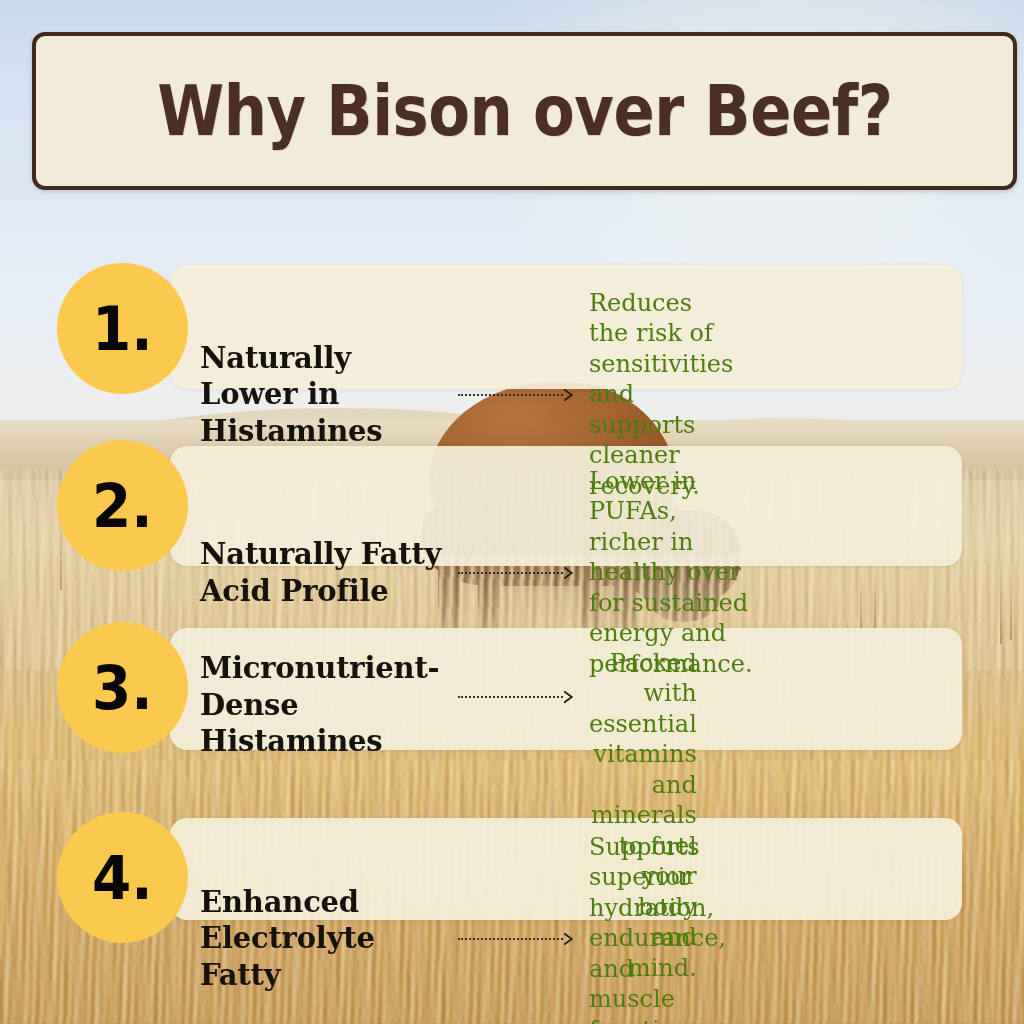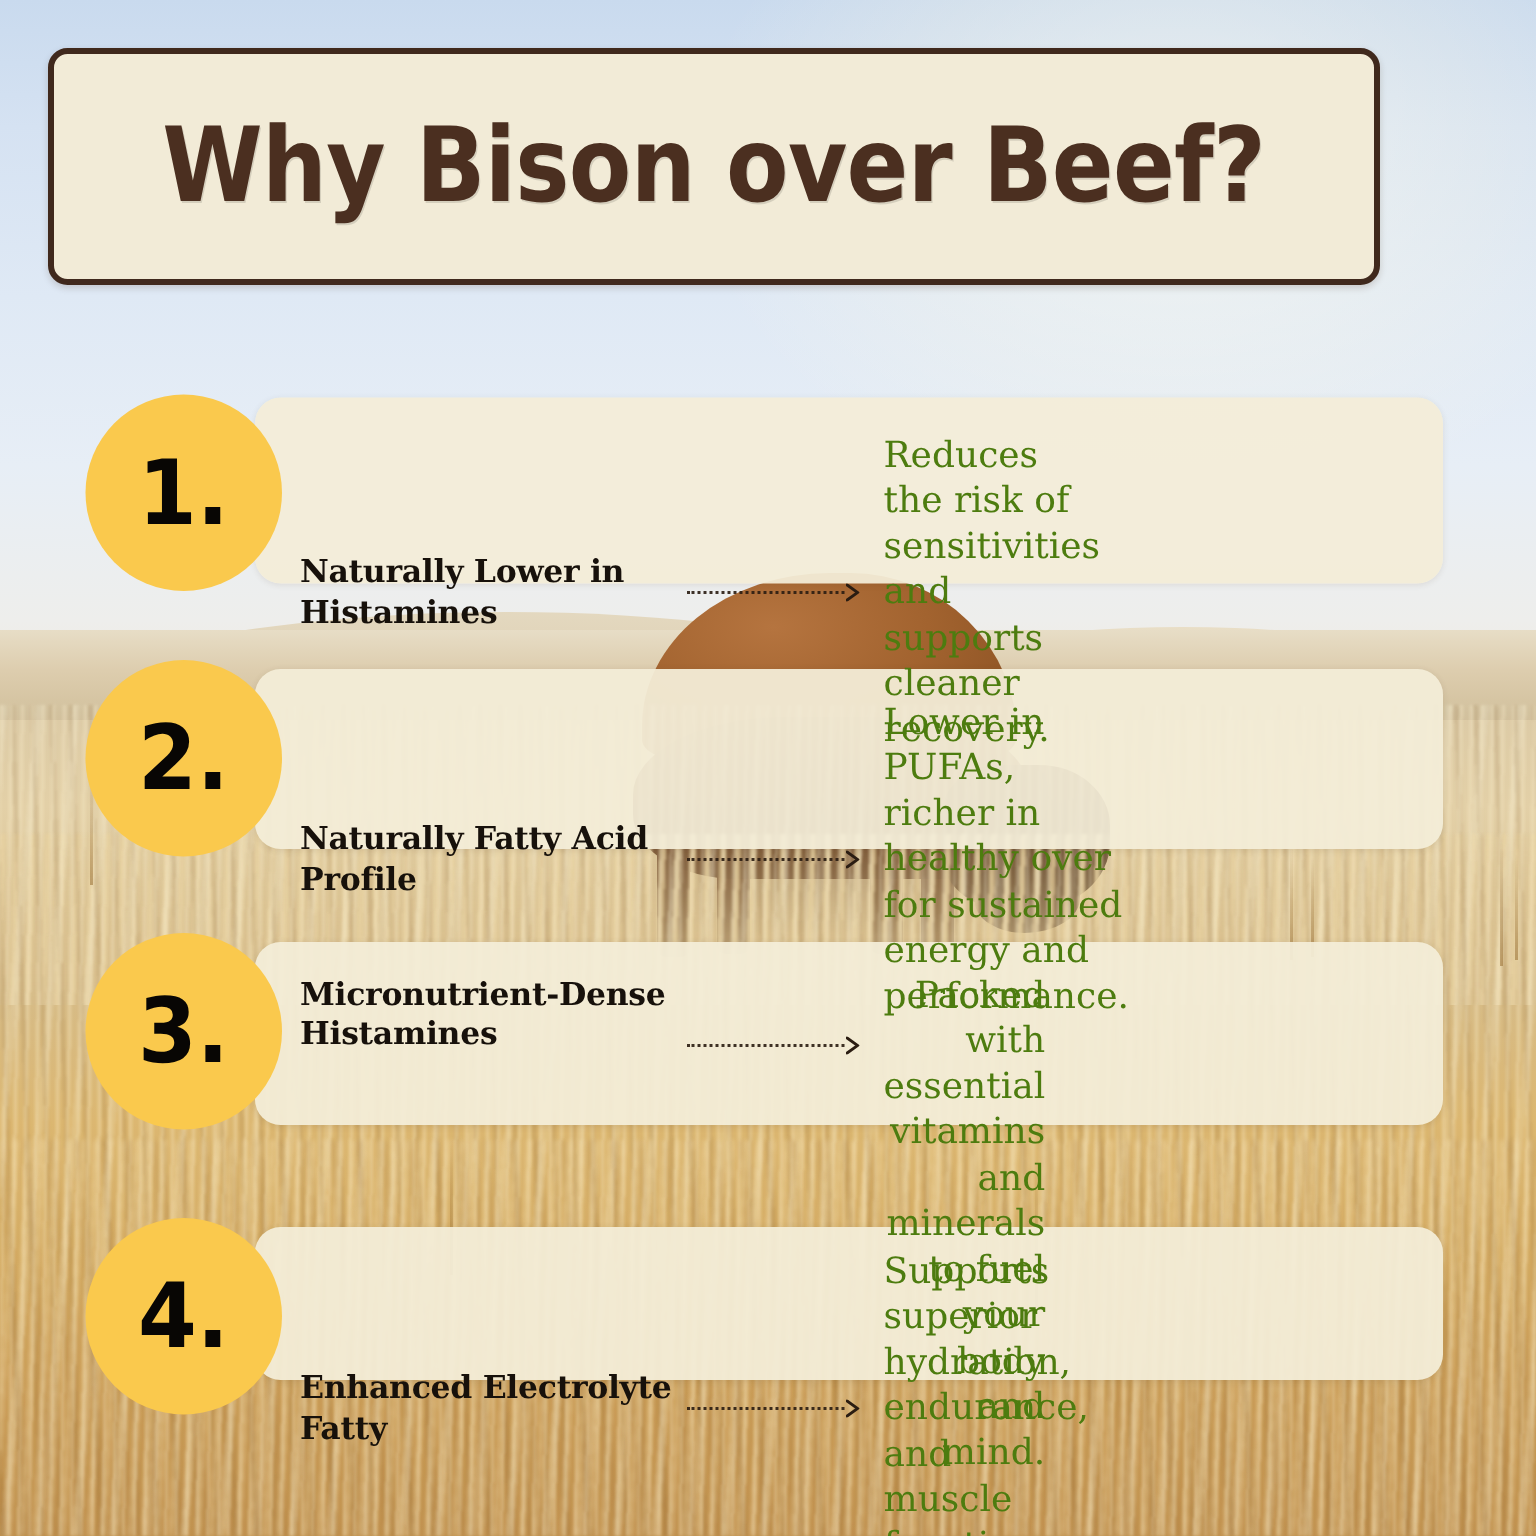--- a/index.html
+++ b/index.html
@@ -137,21 +137,21 @@
     background:
       repeating-linear-gradient(92deg,
         rgba(230,208,160,.85) 0px, rgba(230,208,160,.85) 4px,
         rgba(0,0,0,0) 4px, rgba(0,0,0,0) 10px),
       linear-gradient(180deg, rgba(222,200,152,.25) 0%, rgba(216,190,140,.9) 60%, rgba(210,182,128,1) 100%);
     filter:blur(1px);
   }
 
   
   .title-card {
-    position:absolute; left:32px; top:32px; width:888px; height:158px;
+    position:absolute; left:32px; top:32px; width:985px; height:158px;
     background:#f2ebd7;
     border:4px solid #40291d;
     border-radius:13px;
     display:flex; align-items:center; justify-content:center;
     box-shadow:0 2px 5px rgba(60,40,20,.18);
   }
   .title-text {
     font-family:"DejaVu Sans", sans-serif;
     font-weight:bold;
     font-size:69px;
@@ -182,21 +182,21 @@
     transform:scaleX(.94);
     line-height:1;
   }
   .row-inner {
     position:absolute; z-index:4; left:200px; right:30px;
     display:flex; align-items:center;
   }
   .headline {
     font-family:"DejaVu Serif", serif;
     font-weight:bold;
-    font-size:21px;
+    font-size:29px;
     line-height:1.26;
     color:#17110b;
     letter-spacing:-0.2px;
     width:258px;
     flex:0 0 258px;
   }
   .arrow-wrap {
     flex:0 0 115px; display:flex; align-items:center; height:14px;
   }
   .arrow-line {

